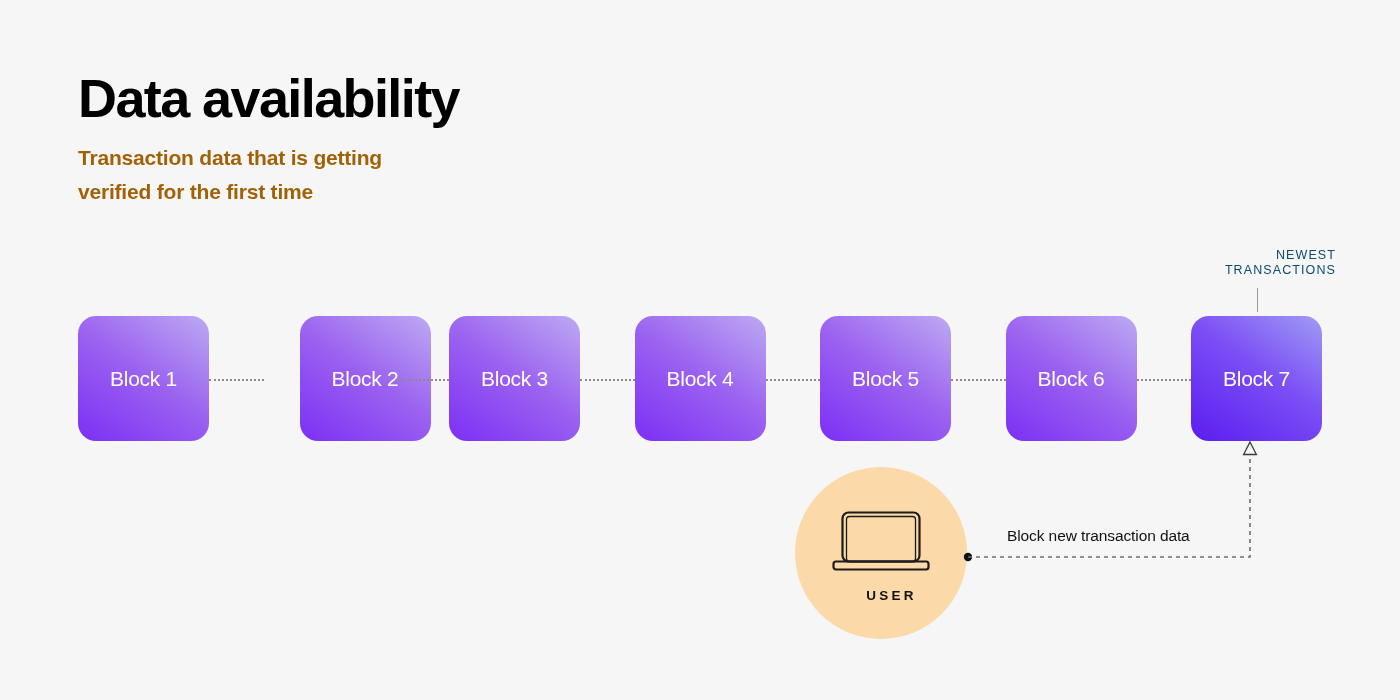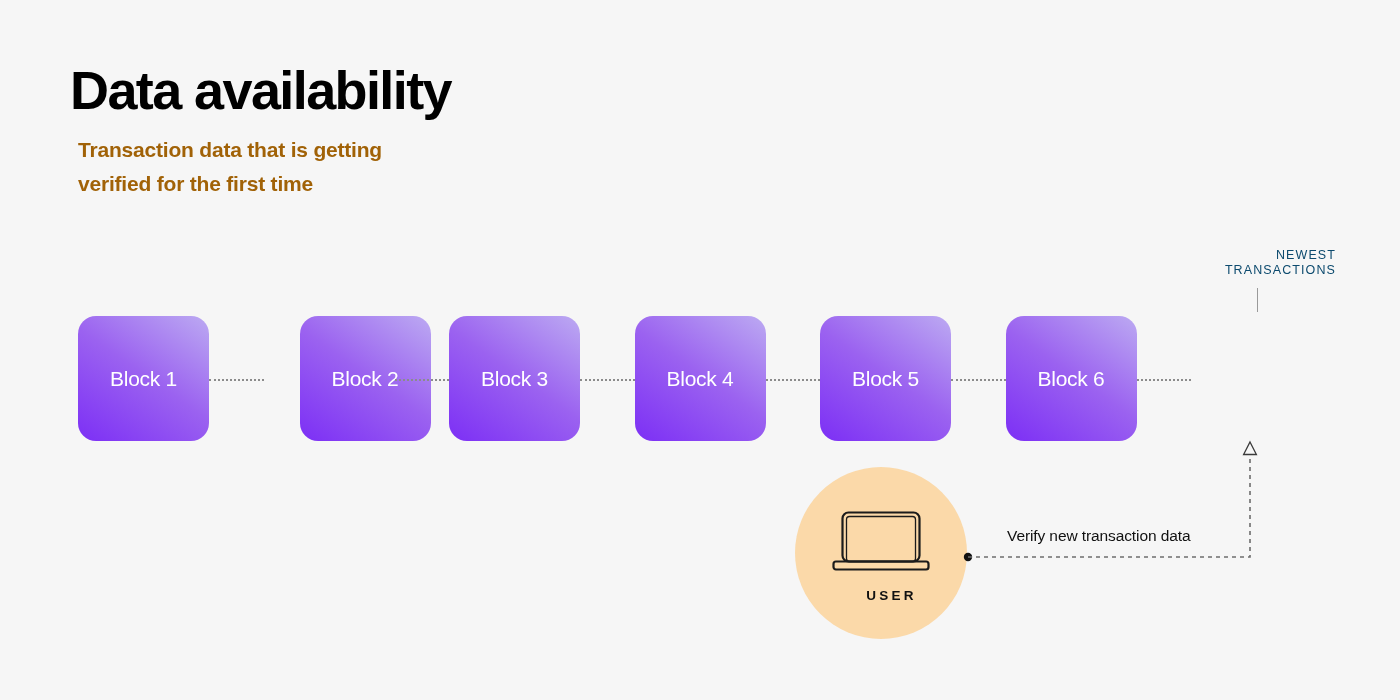--- a/index.html
+++ b/index.html
@@ -23,21 +23,21 @@
 
   
   #header { position: absolute; left: 70px; top: 62px; }
 
   #page-title {
     font-size: 54px;
     font-weight: 700;
     letter-spacing: -1.6px;
     color: #000000;
     line-height: 1.05;
-    margin: 0;
+    margin: 8px;
     white-space: nowrap;
   }
 
   #page-subtitle {
     margin: 14px 0 0 8px;
     font-size: 21px;
     font-weight: 700;
     color: #a16207;
     line-height: 1.65;
     letter-spacing: -0.2px;
@@ -184,34 +184,37 @@
       </div>
       <div class="connector" style="left: 765.5px; width: 54.5px; top: 378.5px;"></div>
       <div class="block" style="left: 820px; top: 316px;">
         <span class="block-label">Block 5</span>
       </div>
       <div class="connector" style="left: 951px; width: 54.5px; top: 378.5px;"></div>
       <div class="block" style="left: 1005.5px; top: 316px;">
         <span class="block-label">Block 6</span>
       </div>
       <div class="connector" style="left: 1136.5px; width: 54.5px; top: 378.5px;"></div>
+      <div class="block newest" style="left: 1191px; top: 316px;">
+        <span class="block-label">Block 7</span>
+      </div>
     </div>
 
   <div id="user-node">
     <div id="laptop-icon">
       <svg width="100" height="62" viewBox="0 0 100 62" fill="none" xmlns="http://www.w3.org/2000/svg">
         <rect x="11.5" y="2.5" width="77" height="49" rx="6" stroke="#1b1b1b" stroke-width="2.2" fill="none"></rect>
         <rect x="15.5" y="6.5" width="69" height="45" rx="3" stroke="#1b1b1b" stroke-width="1.3" fill="none"></rect>
         <rect x="2.5" y="51.5" width="95" height="8" rx="2.4" stroke="#1b1b1b" stroke-width="2.2" fill="none"></rect>
       </svg>
     </div>
     <div id="user-label">USER</div>
   </div>
 
   <svg id="verify-path" viewBox="0 0 340 160" fill="none" xmlns="http://www.w3.org/2000/svg">
     <circle cx="18" cy="127" r="4.2" fill="#111111"></circle>
     <path d="M18 127 H300 V25" stroke="#6d6d6d" stroke-width="1.6" stroke-dasharray="4 4" fill="none"></path>
     <path d="M300 12 L306.4 24.5 L293.6 24.5 Z" stroke="#3a3a3a" stroke-width="1.3" fill="none"></path>
   </svg>
 
-  <div id="verify-label">Verify new transaction data</div>
+  <div id="verify-label">Block new transaction data</div>
 
 </div>
 
 </body></html>

